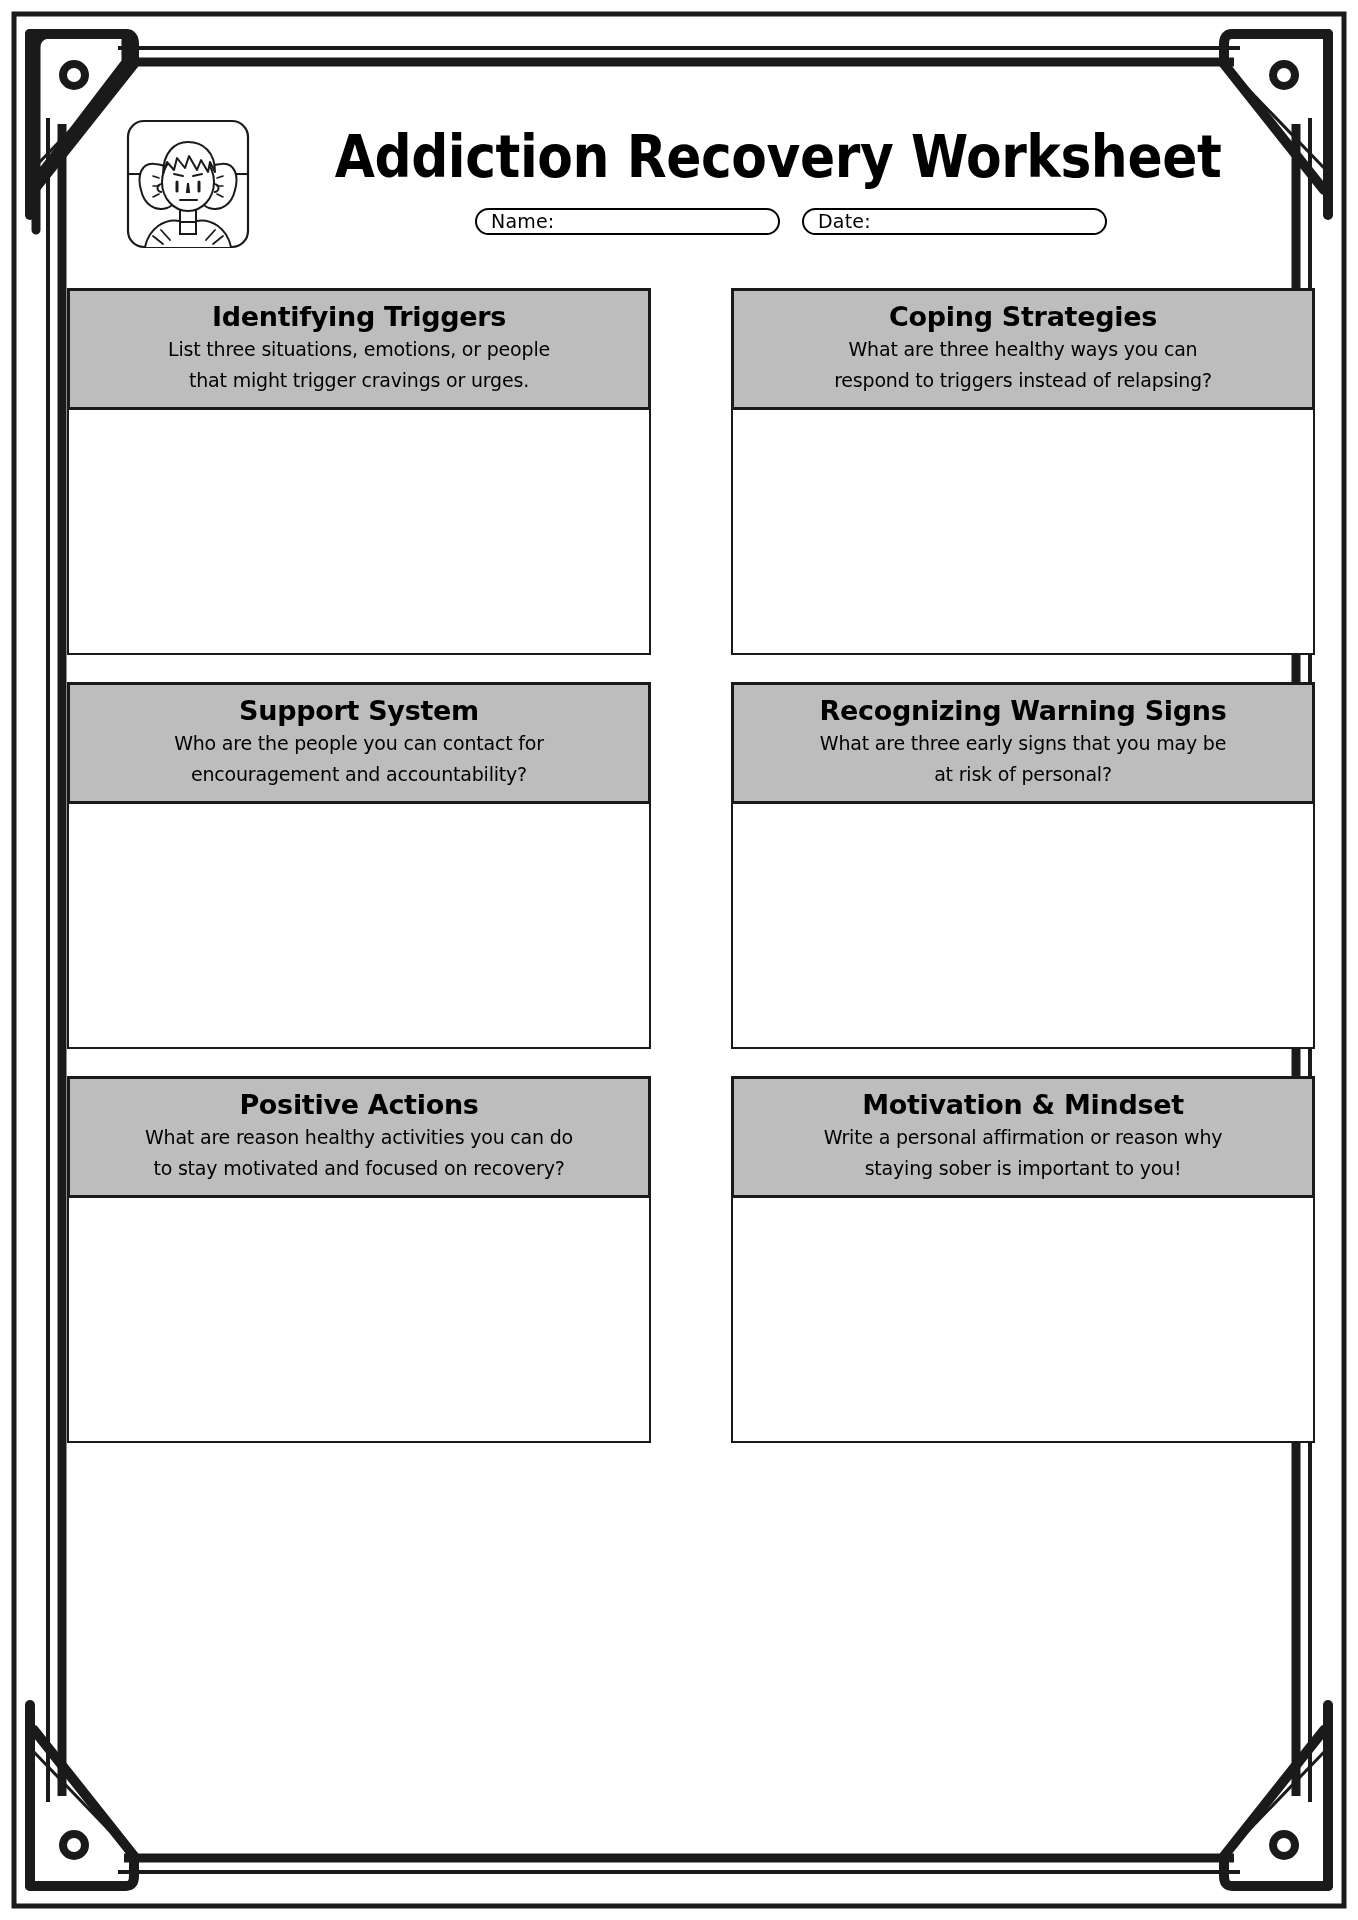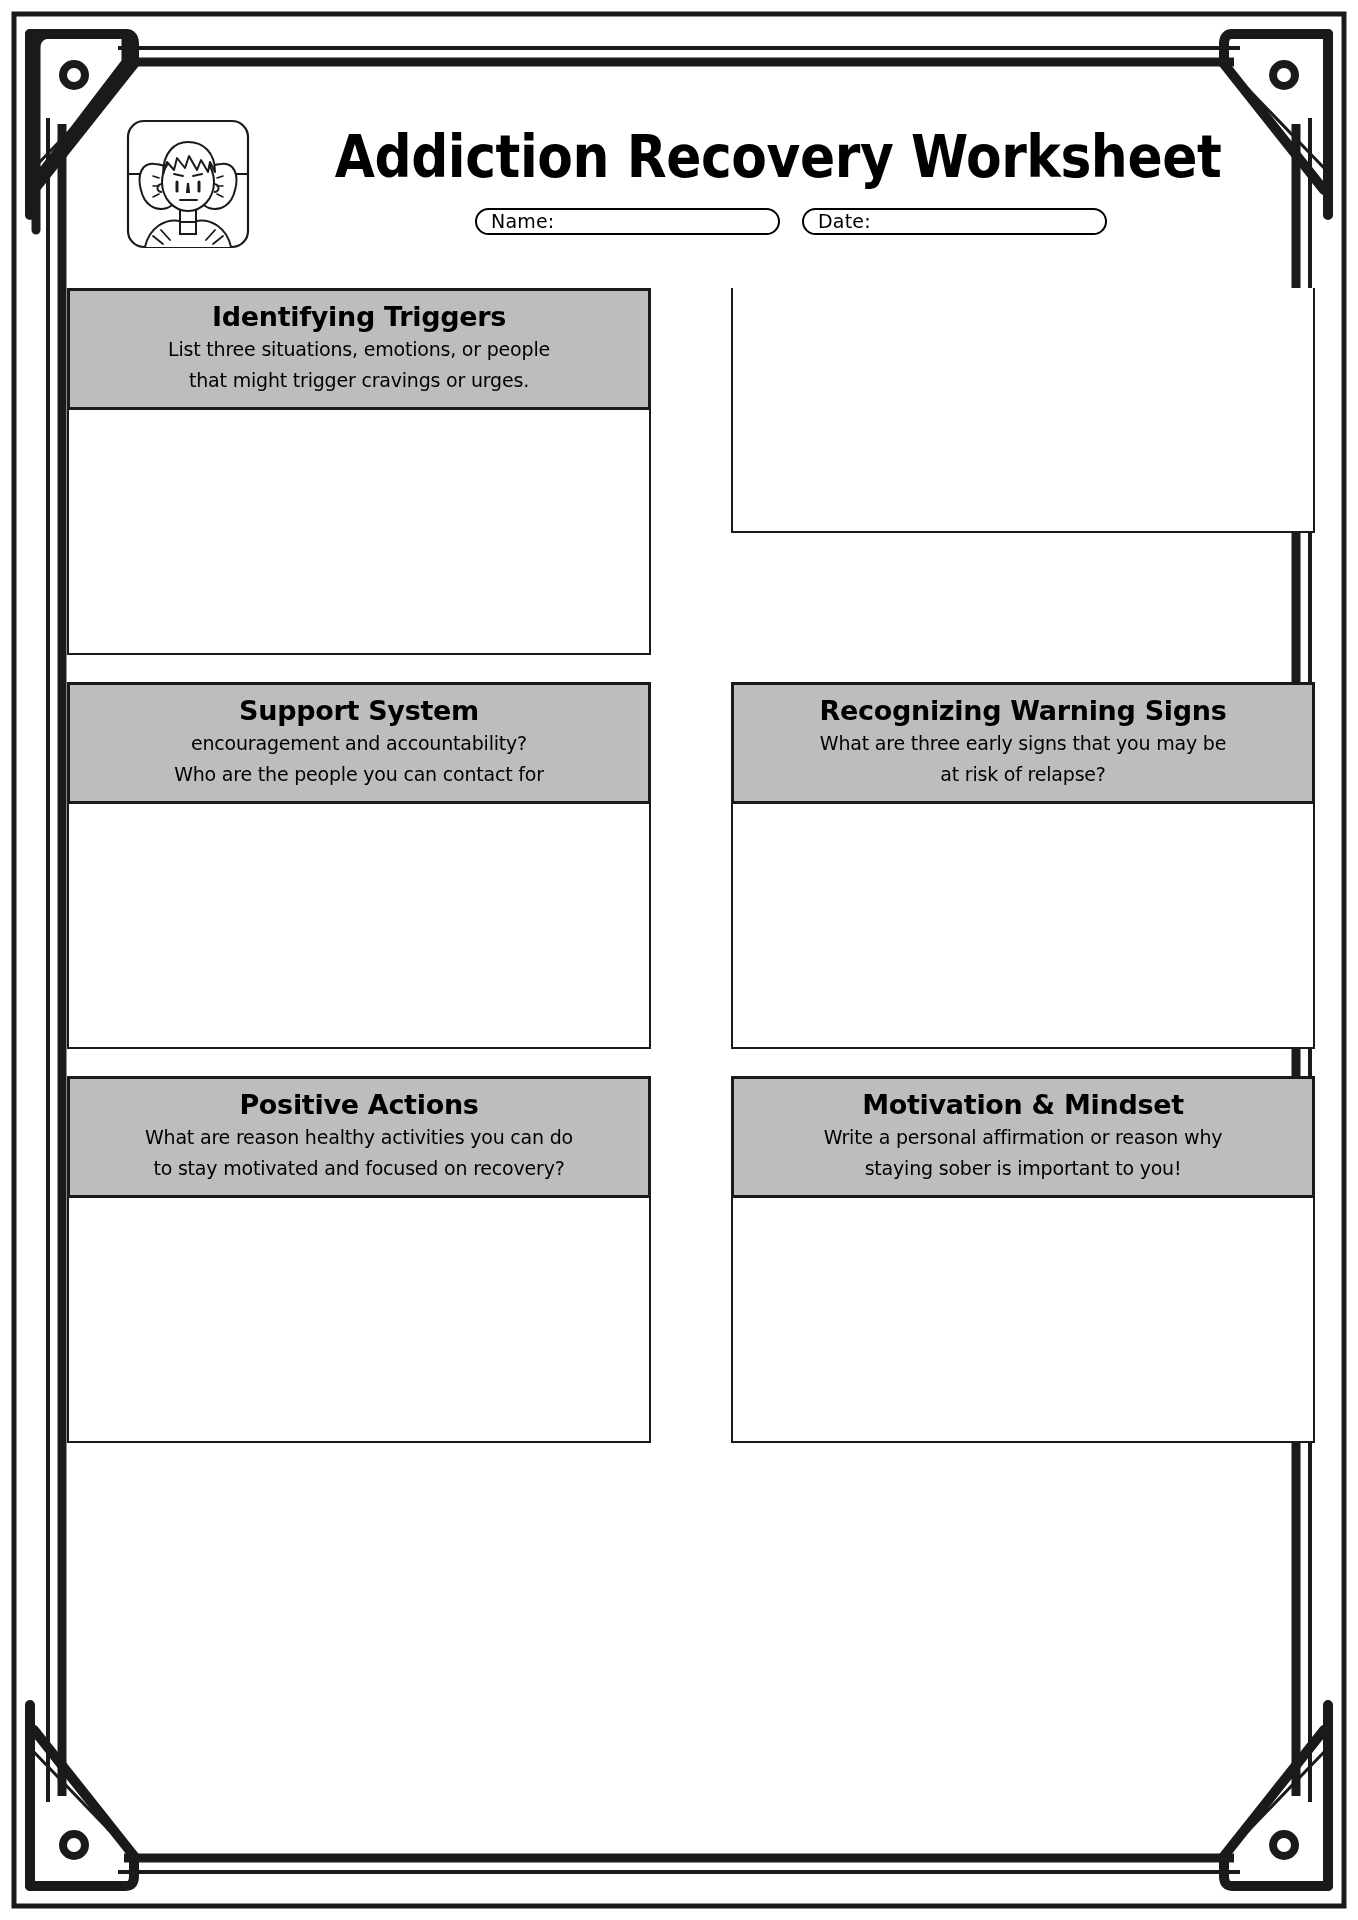--- a/index.html
+++ b/index.html
@@ -264,37 +264,42 @@
       <div class="card">
         <div class="card-header">
           <div class="card-title">Identifying Triggers</div>
           <div class="card-desc">List three situations, emotions, or people</div>
           <div class="card-desc">that might trigger cravings or urges.</div>
         </div>
         <div class="card-answer"></div>
       </div>
 
       <div class="card">
+        <div class="card-header">
+          <div class="card-title">Coping Strategies</div>
+          <div class="card-desc">What are three healthy ways you can</div>
+          <div class="card-desc">respond to triggers instead of relapsing?</div>
+        </div>
         <div class="card-answer"></div>
       </div>
 
       <div class="card">
         <div class="card-header">
           <div class="card-title">Support System</div>
+          <div class="card-desc">Who are the people you can contact for</div>
           <div class="card-desc">encouragement and accountability?</div>
-          <div class="card-desc">Who are the people you can contact for</div>
         </div>
         <div class="card-answer"></div>
       </div>
 
       <div class="card">
         <div class="card-header">
           <div class="card-title">Recognizing Warning Signs</div>
           <div class="card-desc">What are three early signs that you may be</div>
-          <div class="card-desc">at risk of relapse?</div>
+          <div class="card-desc">at risk of personal?</div>
         </div>
         <div class="card-answer"></div>
       </div>
 
       <div class="card">
         <div class="card-header">
           <div class="card-title">Positive Actions</div>
           <div class="card-desc">What are reason healthy activities you can do</div>
           <div class="card-desc">to stay motivated and focused on recovery?</div>
         </div>

